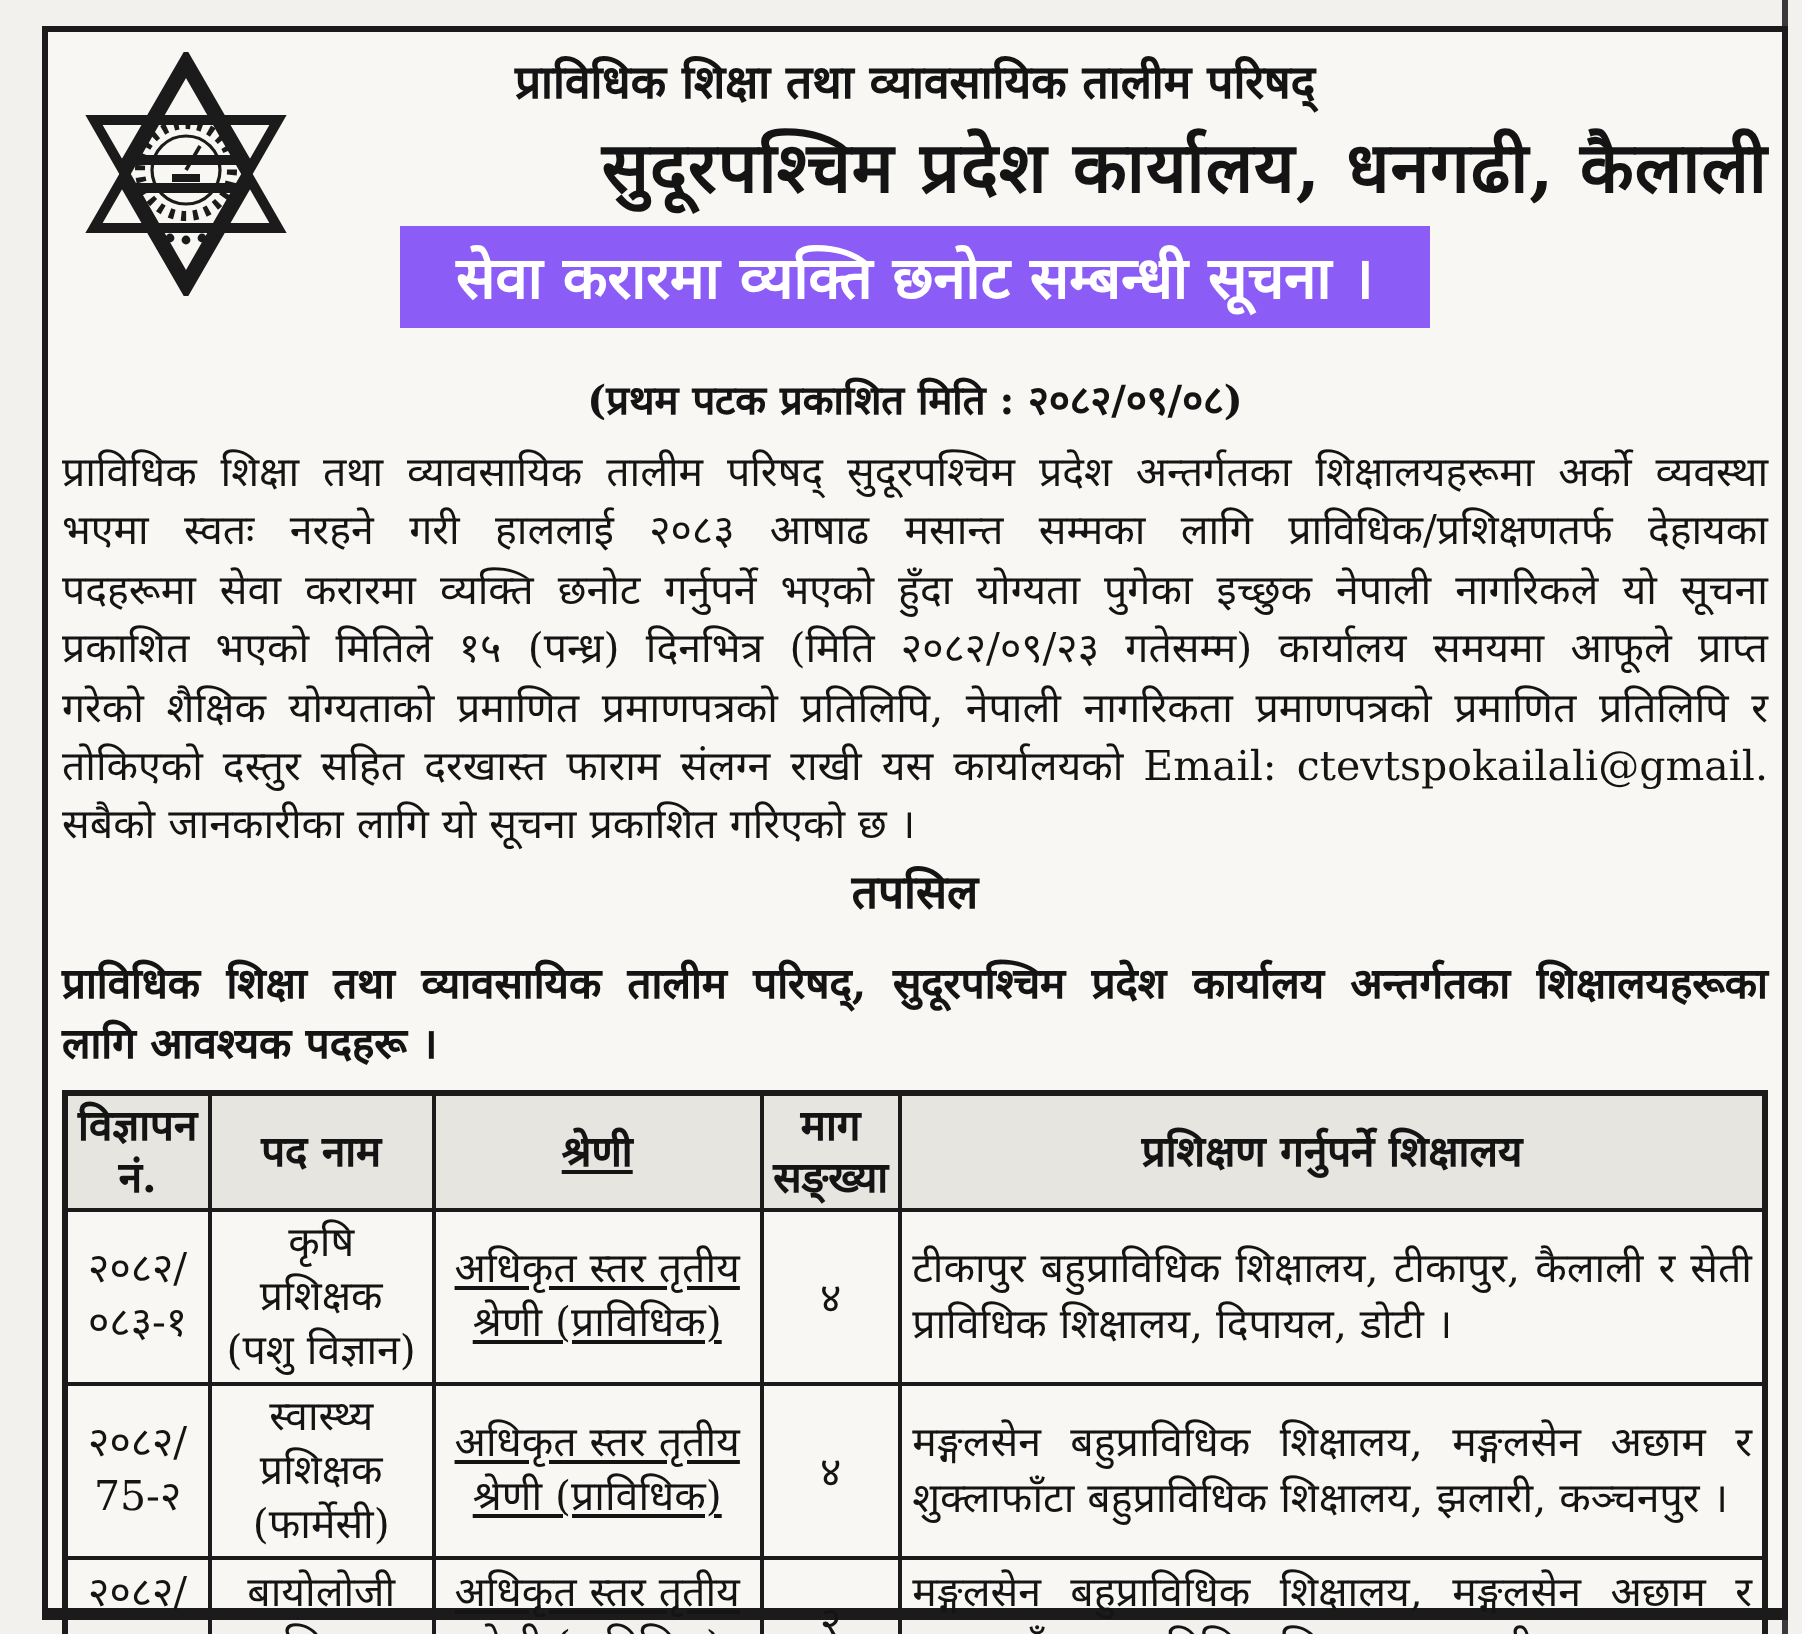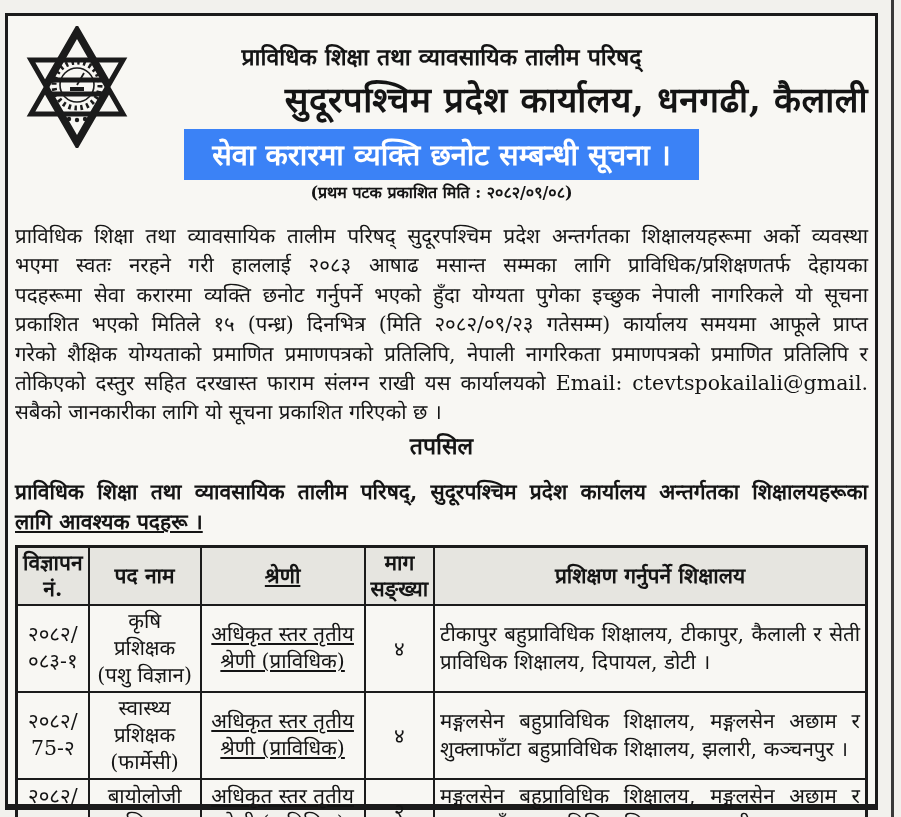--- a/index.html
+++ b/index.html
@@ -10,51 +10,51 @@
     font-family: "DejaVu Serif", "Liberation Serif", serif;
     color: #141414;
     position: relative;
     overflow: hidden;
   }
   .col-rule {
     position: absolute; top: 0; left: 891px; width: 3px; height: 817px;
     background: #3a3a3a;
   }
   .frame {
-    position: absolute; left: 5px; top: 13px; width: 873px; height: 797px;
+    position: absolute; left: 21px; top: 13px; width: 873px; height: 797px;
     border: 3px solid #1b1b1b;
     border-bottom-width: 6px;
     background: #f8f7f3;
-    padding: 20px 7px 4px 7px;
+    padding: 4px 7px 4px 7px;
   }
   
   .logo {
     position: absolute; left: 8px; top: 10px; width: 122px; height: 122px;
   }
   .hdr { text-align: center; }
   .hdr-org  { font-size: 23px; font-weight: 700; margin-top: 4px; }
   .hdr-office { font-size: 35px; font-weight: 700; margin-top: 3px; letter-spacing: .5px; text-align: right; }
   .hdr-banner-wrap { margin-top: 7px; }
   .hdr-banner {
-    display: inline-block; background: #3b82f6; color: #ffffff;
+    display: inline-block; background: #8b5cf6; color: #ffffff;
     font-size: 29px; font-weight: 700; padding: 5px 28px 7px 28px;
   }
-  .hdr-date { font-size: 16px; font-weight: 700; margin-top: 1px; }
+  .hdr-date { font-size: 20px; font-weight: 700; margin-top: 22px; }
   
-  .body-par { margin-top: 19px; font-size: 20.5px; }
+  .body-par { margin-top: 9px; font-size: 20.5px; }
   .body-line {
     line-height: 29.4px; white-space: nowrap;
     text-align: justify; text-align-last: justify;
   }
   .body-line.last { text-align: center; text-align-last: left; white-space: normal; }
   
   .tapasil-head { text-align: center; font-size: 23px; font-weight: 700; margin-top: 1px; }
   .tapasil-intro { font-size: 21px; font-weight: 700; margin-top: 16px; }
   .tapasil-line { line-height: 30.5px; white-space: nowrap; text-align: justify; text-align-last: justify; }
-  .tapasil-line.last { text-align: right; text-align-last: left; white-space: normal; text-decoration: underline; }
+  .tapasil-line.last { text-align: right; text-align-last: left; white-space: normal; }
   
   table.vac {
     width: 100%; border-collapse: collapse; margin-top: 7px;
     border: 3px solid #1b1b1b;
   }
   table.vac th, table.vac td {
     border: 2px solid #1b1b1b;
     padding: 2px 5px;
     vertical-align: middle;
   }

